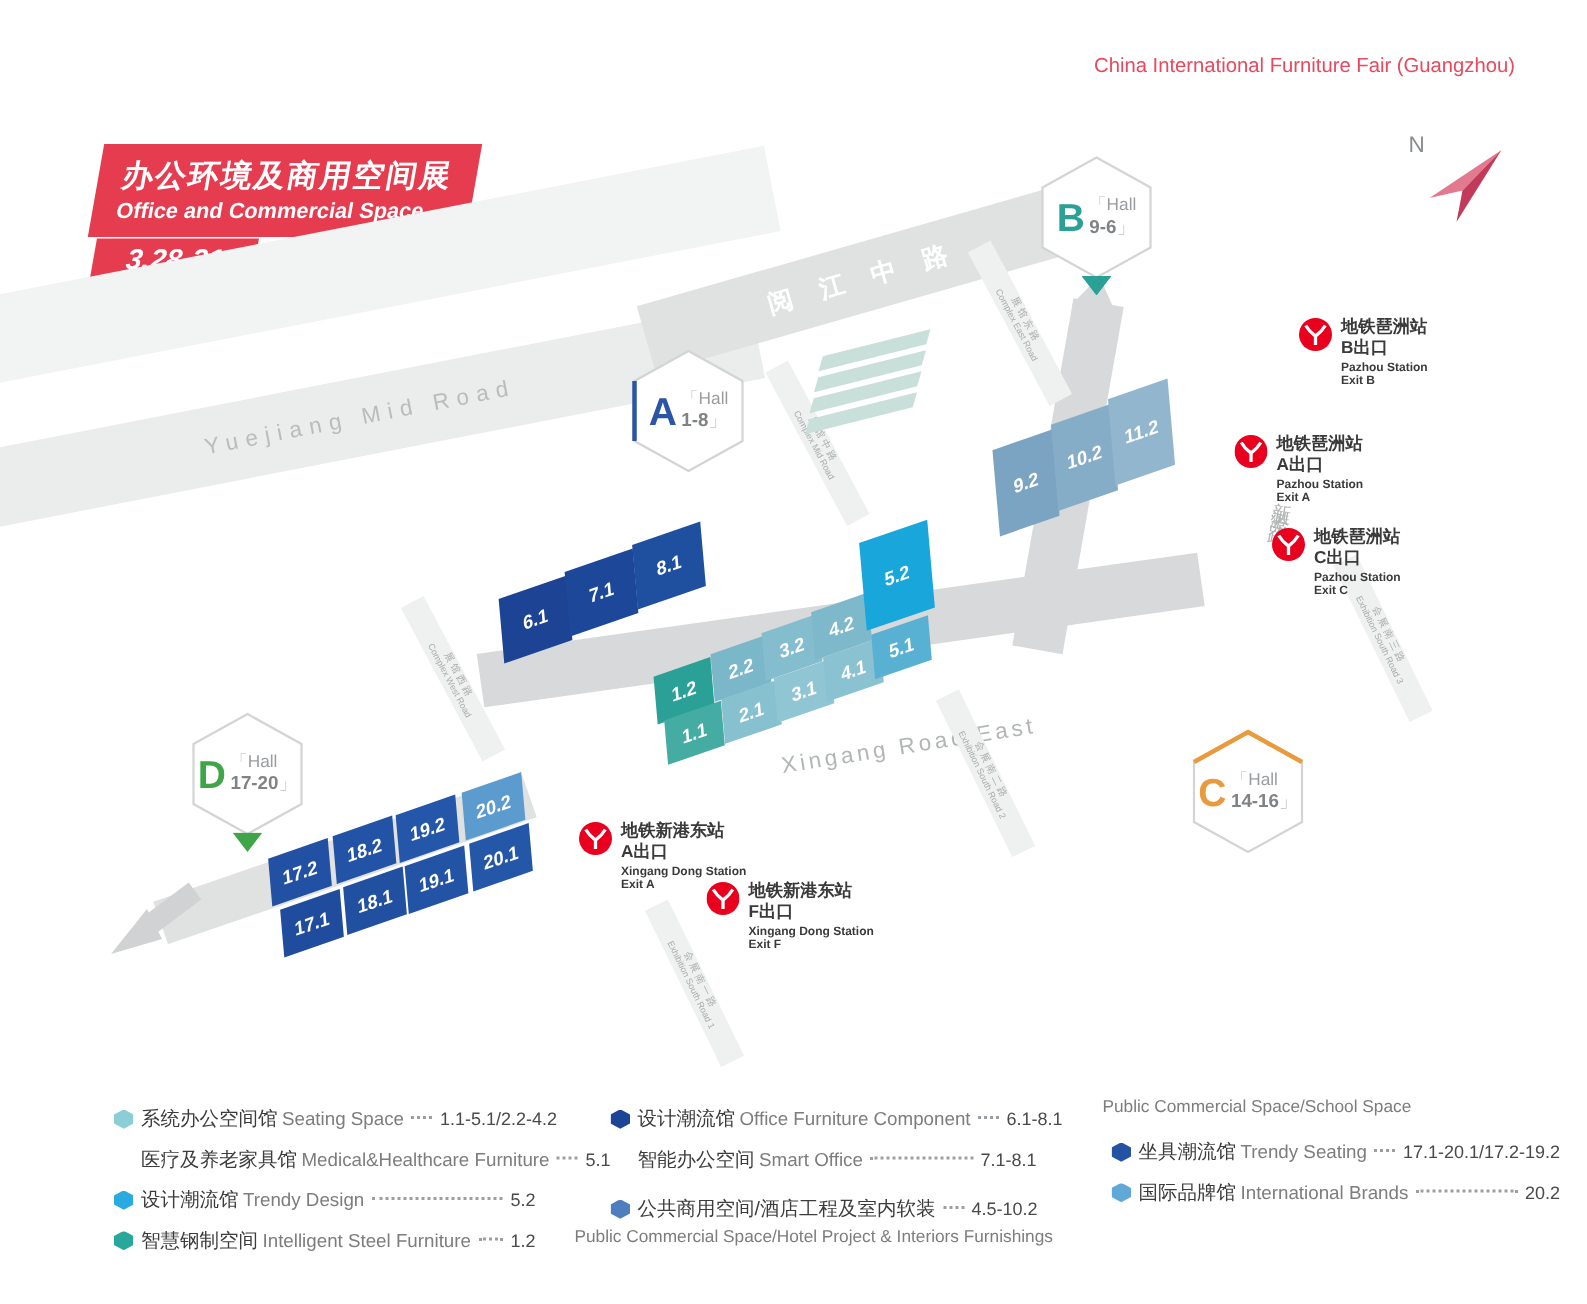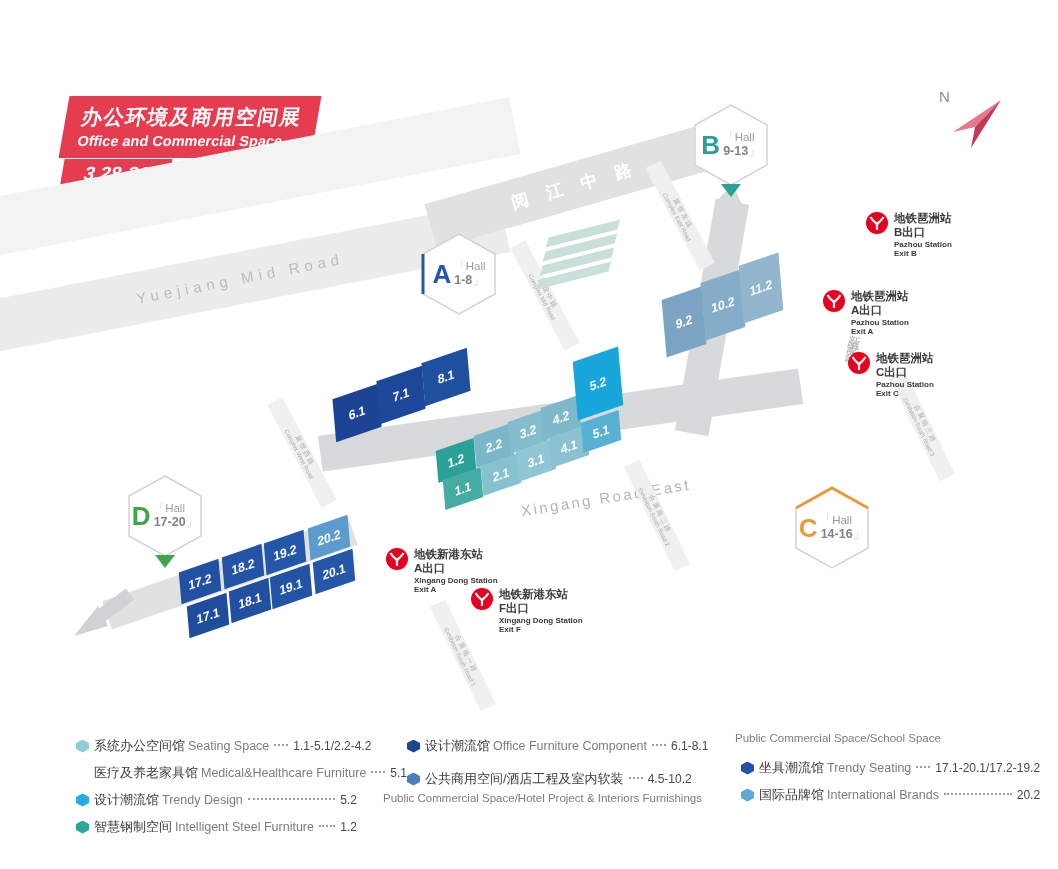--- a/index.html
+++ b/index.html
@@ -84,20 +84,21 @@
   .lg-leader { flex:1; min-width:14px; border-bottom:2px dotted #9b9fa1; margin:0 5px 3px 5px; }
   .lg-range { font-size:12px; color:#4a4a4a; white-space:nowrap; }
   .lg-sub { font-size:11.5px; color:#7d7d7d; margin:-5px 0 9px 0; white-space:nowrap; }
   .indent { padding-left:18px; }
 </style>
 </head>
 <body>
 
 <div class="stage">
 
+  <div class="fair-name">China International Furniture Fair (Guangzhou)</div>
   <div class="title-banner">
     <div class="title-cn">办公环境及商用空间展</div>
     <div class="title-en">Office and Commercial Space</div>
   </div>
   <div class="date-badge">3.28-31</div>
 
   <div class="compass">
     <span class="compass-n">N</span>
     <svg width="58" height="54" viewBox="0 0 58 54">
       <polygon points="54,4 6,36 28,31" fill="#e2798f"></polygon>
@@ -245,21 +246,21 @@
   </div>
 
   <div class="hexmark" style="left:692px;top:103px">
     <svg width="78" height="84" viewBox="0 0 78 84">
       <polygon points="39,2 75,22 75,62 39,82 3,62 3,22" fill="#ffffff" stroke="#d2d4d5" stroke-width="1.5"></polygon>
     </svg>
     <div class="hex-content">
       <span class="hex-letter" style="color: rgb(42, 160, 150);">B</span>
       <span class="hex-lines">
         <span class="hex-l1"><i class="hex-br">「</i><span>Hall</span></span>
-        <span class="hex-l2"><span>9-13</span><i class="hex-br">」</i></span>
+        <span class="hex-l2"><span>9-6</span><i class="hex-br">」</i></span>
       </span>
     </div>
     <div class="hex-pointer" style="background-color: rgb(42, 160, 150);"></div>
   </div>
 
   <div class="hexmark" style="left:793px;top:486px">
     <svg width="78" height="84" viewBox="0 0 78 84" style="color: rgb(232, 154, 60);">
       <polygon points="39,2 75,22 75,62 39,82 3,62 3,22" fill="#ffffff" stroke="#d2d4d5" stroke-width="1.5"></polygon>
       <polyline points="3,22 39,2 75,22" fill="none" stroke="currentColor" stroke-width="3"></polyline>
     </svg>
@@ -400,20 +401,26 @@
     <div class="lg-sep"></div>
 
     <div class="lg-col lg-col2">
       <div class="lg-row">
         <span class="lg-icon" style="background-color: rgb(28, 69, 150);"></span>
         <span class="lg-cn">设计潮流馆</span>
         <span class="lg-en">Office Furniture Component</span>
         <span class="lg-leader"></span>
         <span class="lg-range">6.1-8.1</span>
       </div>
+      <div class="lg-row indent">
+        <span class="lg-cn">智能办公空间</span>
+        <span class="lg-en">Smart Office</span>
+        <span class="lg-leader"></span>
+        <span class="lg-range">7.1-8.1</span>
+      </div>
       <div class="lg-row" style="margin-top:6px">
         <span class="lg-icon" style="background-color: rgb(77, 126, 192);"></span>
         <span class="lg-cn">公共商用空间/酒店工程及室内软装</span>
         <span class="lg-leader"></span>
         <span class="lg-range">4.5-10.2</span>
       </div>
       <div class="lg-sub">Public Commercial Space/Hotel Project &amp; Interiors Furnishings</div>
     </div>
 
     <div class="lg-sep"></div>

